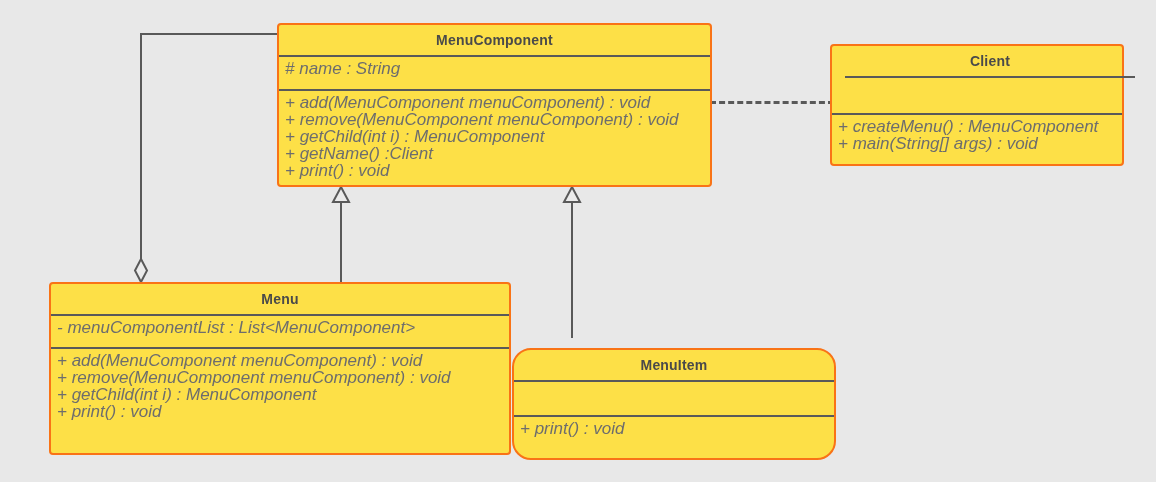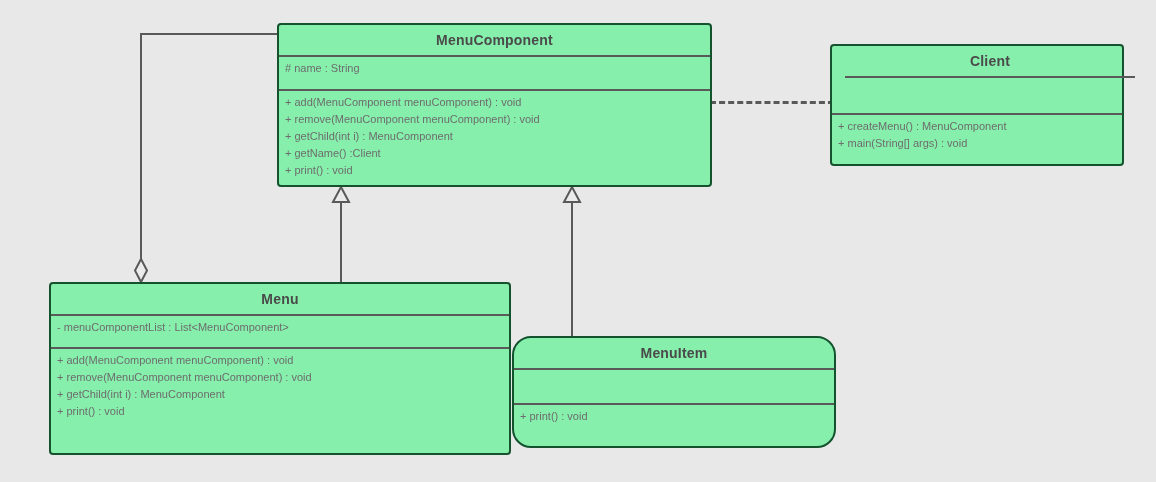--- a/index.html
+++ b/index.html
@@ -11,46 +11,47 @@
     position: relative;
     width: 1156px;
     height: 482px;
     background: #e8e8e8;
     font-family: "Liberation Sans", sans-serif;
     overflow: hidden;
   }
   .uml-class {
     position: absolute;
     box-sizing: border-box;
-    background: #86efac;
-    border: 2px solid #14532d;
+    background: #fde047;
+    border: 2px solid #f97316;
     border-radius: 4px;
     z-index: 3;
   }
   .class-title {
     box-sizing: border-box;
     width: 100%;
     text-align: center;
     font-weight: bold;
     font-size: 14px;
     color: #4a4a4a;
     border-bottom: 2px solid #595959;
     display: flex;
     align-items: center;
     justify-content: center;
     letter-spacing: 0.2px;
   }
   .compartment {
     box-sizing: border-box;
     width: 100%;
     padding: 3px 10px 4px 6px;
-    font-size: 11px;
+    font-size: 17px;
     color: #6d6d6d;
     line-height: 17px;
     white-space: nowrap;
+    font-style: italic;
   }
   .compartment.attrs {
     border-bottom: 2px solid #595959;
   }
   .member {
     white-space: nowrap;
   }
   
   .line-h {
     position: absolute;
@@ -131,21 +132,21 @@
       <div class="member">- menuComponentList : List&lt;MenuComponent&gt;</div>
     </div>
     <div class="compartment ops">
       <div class="member">+ add(MenuComponent menuComponent) : void</div>
       <div class="member">+ remove(MenuComponent menuComponent) : void</div>
       <div class="member">+ getChild(int i) : MenuComponent</div>
       <div class="member">+ print() : void</div>
     </div>
   </div>
 
-  <div class="uml-class" style="left:512px; top:336px; width:324px; height:112px;border-radius:19px;">
+  <div class="uml-class" style="left:512px; top:348px; width:324px; height:112px;border-radius:19px;">
     <div class="class-title" style="height:32px;">MenuItem</div>
     <div class="compartment attrs" style="height:35px;"></div>
     <div class="compartment ops">
       <div class="member">+ print() : void</div>
     </div>
   </div>
 
 </div>
 
 </body></html>

